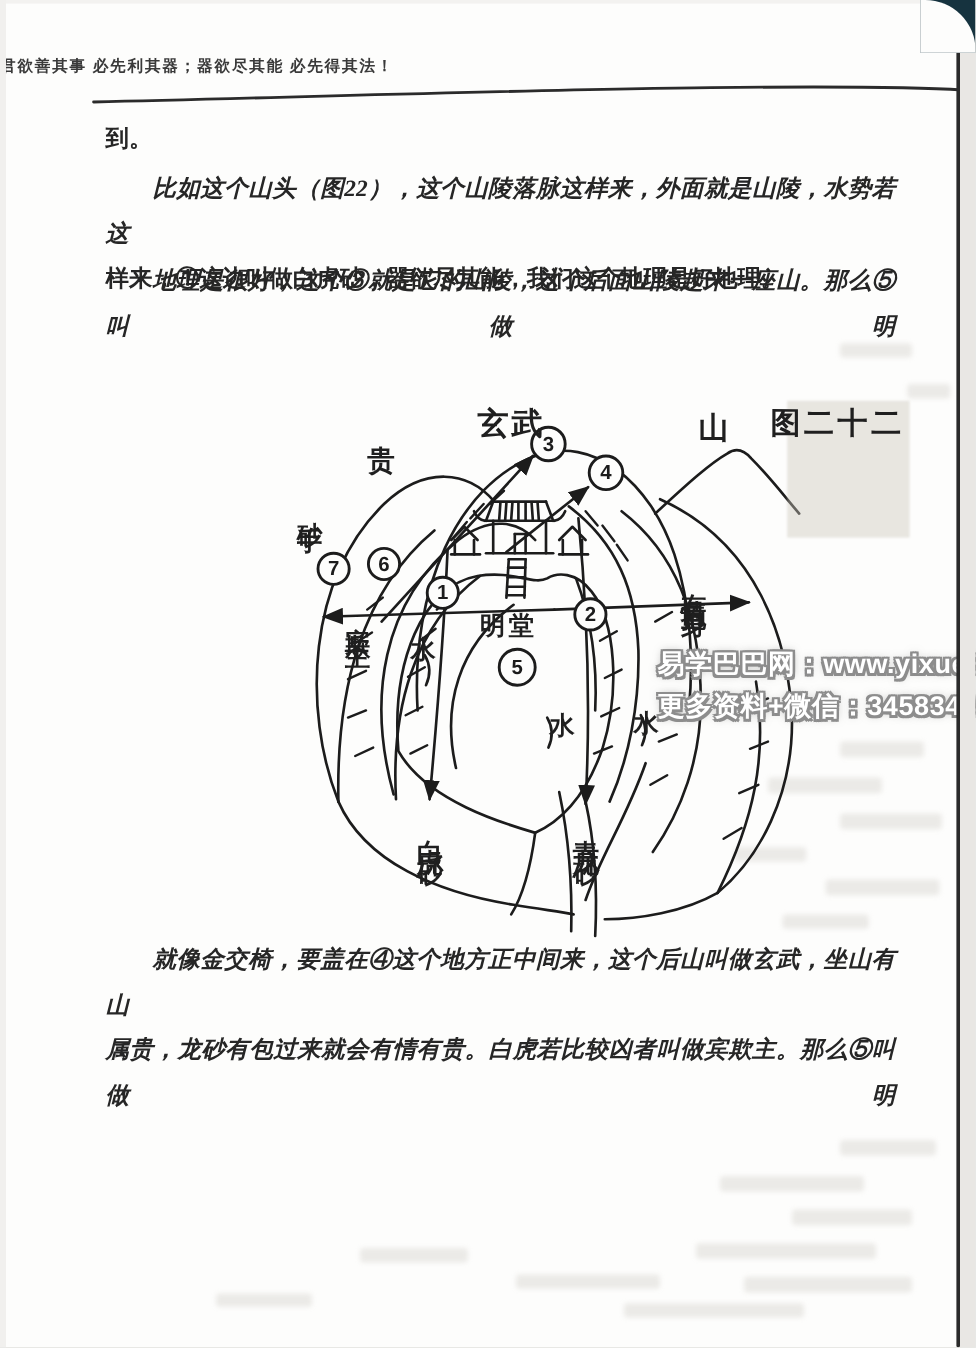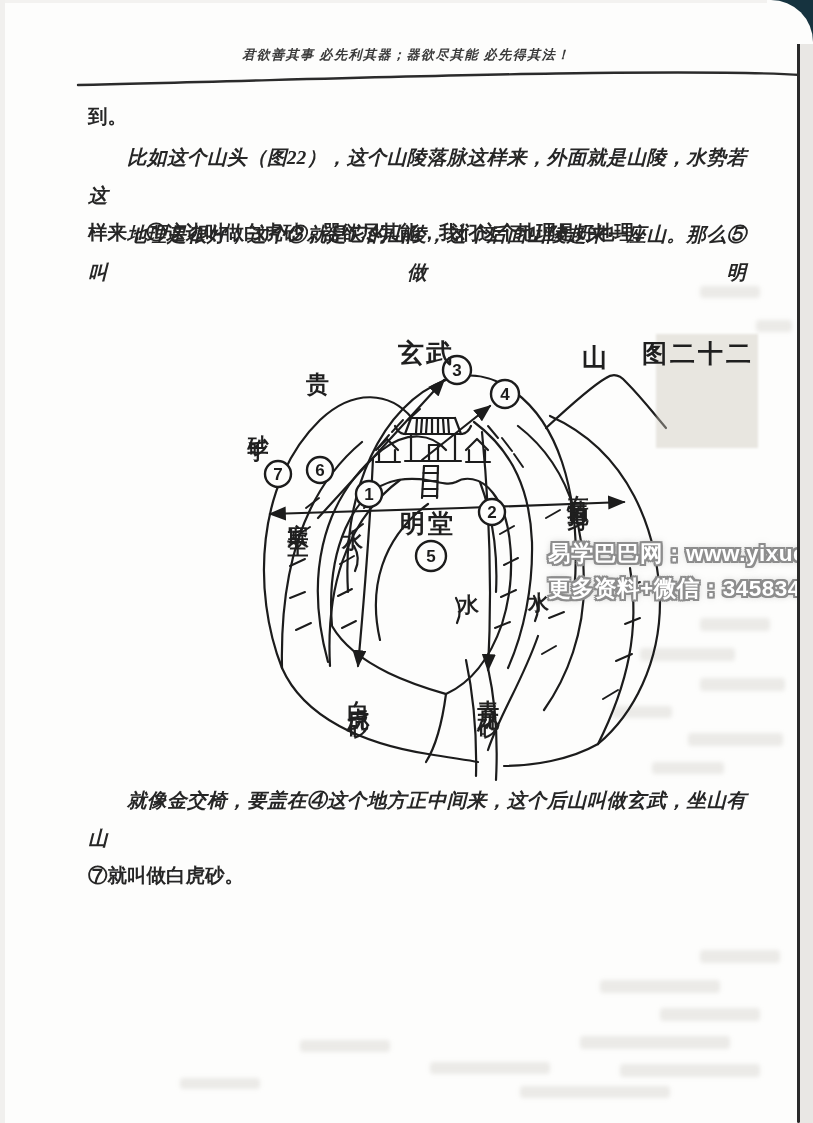--- a/index.html
+++ b/index.html
@@ -13,22 +13,22 @@
   .edge-top{position:absolute;top:0;left:0;width:100%;height:3px;background:#f3f2f0;z-index:40;}
   .edge-left{position:absolute;top:0;left:0;width:5px;height:100%;background:#f1f0ee;z-index:40;}
   .edge-right-strip{position:absolute;top:0;right:0;width:13px;height:100%;background:#e9e7e4;z-index:38;}
   .edge-right-line{position:absolute;top:32px;right:13px;width:3px;height:1091px;background:#2a2a2a;border-radius:2px;z-index:39;}
   .corner-dark{position:absolute;top:0;right:0;width:46px;height:44px;background:#16333f;z-index:41;}
   .corner-dark::after{content:"";position:absolute;inset:0;background:#fdfdfc;border-top-right-radius:42px;}
   .smudge{position:absolute;background:rgba(172,167,158,.22);filter:blur(2px);border-radius:3px;z-index:1;}
   .patch{position:absolute;background:rgba(203,197,185,.42);filter:blur(1px);z-index:2;}
   
   .motto{
-    position:absolute;top:46px;left:0;width:100%;text-align:center;
-    font-size:13px;font-weight:bold;font-style:italic;letter-spacing:1.5px;color:#3a3a3a;z-index:5;
+    position:absolute;top:46px;left:0;width:100%;text-align:left;
+    font-size:13px;font-weight:bold;letter-spacing:1.5px;color:#3a3a3a;z-index:5;
   }
   .rule{position:absolute;left:72px;top:66px;width:738px;height:24px;z-index:5;}
   
   .para{position:absolute;left:88px;width:658px;font-size:19.5px;line-height:37.5px;font-weight:600;z-index:5;}
   .bl{white-space:nowrap;}
   .jl{white-space:normal;text-align:justify;text-align-last:justify;font-style:italic;}
   .jl-last{white-space:normal;text-align:justify;text-align-last:left;}
   .ind{text-indent:39px;}
   
   .figure{position:absolute;left:230px;top:330px;width:560px;height:455px;z-index:6;}
@@ -84,21 +84,21 @@
     <div class="jl ind">比如这个山头（图22），这个山陵落脉这样来，外面就是山陵，水势若这</div>
     <div class="jl-last">样来，①这边叫做白虎砂，器欲尽其能，我们这个地理是好地理。</div>
   </div>
 
   <div class="para" style="top:216px">
     <div class="jl ind">地理是很好，这个③就是它的山陵，这个后面山陵起来一座山。那么⑤叫做明</div>
   </div>
 
   <div class="para" style="top:782px">
     <div class="jl ind">就像金交椅，要盖在④这个地方正中间来，这个后山叫做玄武，坐山有山</div>
-    <div class="jl-last">⑦就叫做白虎砂。</div>
+    <div class="jl">属贵，龙砂有包过来就会有情有贵。白虎若比较凶者叫做宾欺主。那么⑤叫做明</div>
   </div>
 
   <div class="figure">
     <div class="patch" style="left:426px;top:4px;width:102px;height:114px"></div>
 
     <svg width="560" height="455" viewBox="0 0 560 455">
       <defs>
         <marker id="ah" viewBox="0 0 10 8" refX="9" refY="4" markerWidth="8" markerHeight="6.5" orient="auto-start-reverse">
           <path d="M0,0 L10,4 L0,8 Z" fill="#1c1c1c"></path>
         </marker>
@@ -249,21 +249,21 @@
         </g>
       </g>
     </svg>
 
     <div class="flabel" style="left:168px;top:10px;font-size:26px;letter-spacing:2px">玄武</div>
     <div class="flabel caption" style="left:412px;top:10px">图二十二</div>
     <div class="flabel" style="left:352px;top:14px;font-size:25px">山</div>
     <div class="flabel" style="left:76px;top:42px;font-size:23px">贵</div>
     <div class="flabel vert" style="left:16px;top:88px;font-size:21px;letter-spacing:5px">砂手</div>
     <div class="flabel vert" style="left:56px;top:176px;font-size:21px;letter-spacing:6px">宾欺主</div>
-    <div class="flabel" style="left:170px;top:180px;font-size:25px;letter-spacing:3px">明堂</div>
+    <div class="flabel" style="left:170px;top:180px;font-size:21px;letter-spacing:3px">明堂</div>
     <div class="flabel" style="left:112px;top:200px;font-size:21px">水</div>
     <div class="flabel vert" style="left:336px;top:148px;font-size:21px;letter-spacing:5px">有情抱身</div>
     <div class="flabel" style="left:228px;top:264px;font-size:21px">水</div>
     <div class="flabel" style="left:298px;top:262px;font-size:21px">水</div>
     <div class="flabel vert" style="left:116px;top:352px;font-size:22px;letter-spacing:8px">白虎砂</div>
     <div class="flabel vert" style="left:246px;top:352px;font-size:22px;letter-spacing:8px">青龙砂</div>
   </div>
 
   <div class="wm wm1">易学巴巴网：www.yixue88.cn</div>
   <div class="wm wm2">更多资料+微信：3458344044</div>

